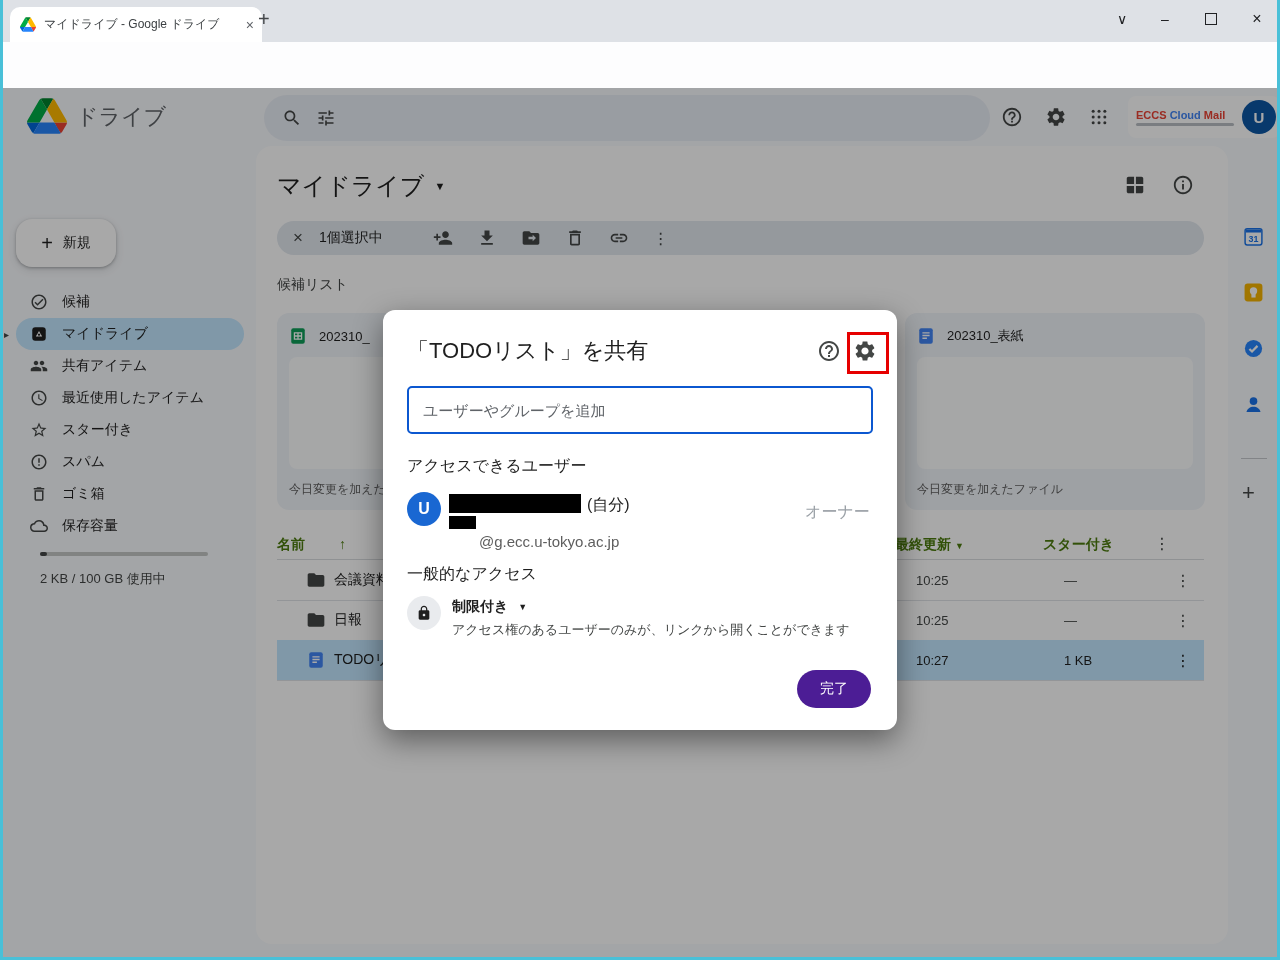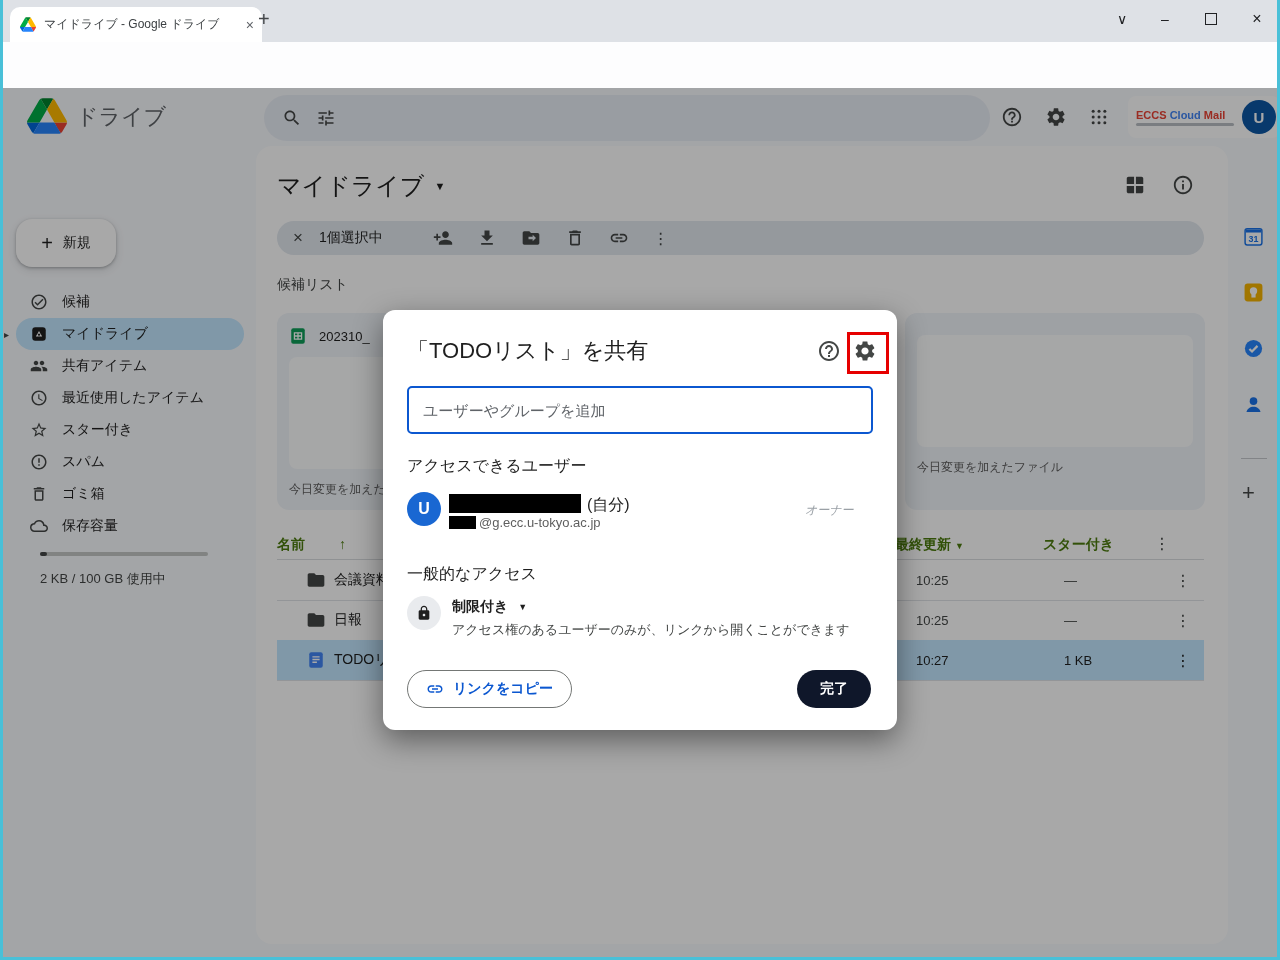--- a/index.html
+++ b/index.html
@@ -85,27 +85,27 @@
   #dtitle{left:24px;top:26px;font-size:22px;color:#1f1f1f;}
   .dlgic{top:29px;color:#444746;}
   #redbox{left:464px;top:22px;width:36px;height:36px;border:3px solid #e60000;z-index:25;pointer-events:none;}
   #dinput{left:24px;top:76px;width:466px;height:48px;border:2px solid #0b57d0;border-radius:5px;
           box-sizing:border-box;padding:12px 14px;font-size:15px;outline:0;
           font-family:"Liberation Sans","DejaVu Sans",sans-serif;color:#1f1f1f;}
   #dinput::placeholder{color:#5f6368;opacity:1;}
   .dhead{font-size:16px;color:#1f1f1f;}
   #redact1{left:66px;top:184px;width:132px;height:19px;background:#000;}
   #redact2{left:66px;top:206px;width:27px;height:13px;background:#000;}
-  #ownerrole{left:422px;top:192px;font-size:12px;color:#9aa0a6;font-style:italic;}
+  #ownerrole{left:422px;top:192px;font-size:16px;color:#9aa0a6;}
   #lockcirc{left:24px;top:286px;width:34px;height:34px;border-radius:50%;background:#e9ebee;
             display:flex;align-items:center;justify-content:center;color:#1f1f1f;}
   #copybtn{left:24px;top:360px;height:38px;border:1px solid #747775;border-radius:19px;
            display:flex;align-items:center;gap:9px;padding:0 18px;color:#0b57d0;font-size:14px;font-weight:bold;background:#fff;}
-  #donebtn{left:414px;top:360px;width:74px;height:38px;background:#0f172a;border-radius:19px;border:0;
-           color:#fff;font-size:14px;font-weight:bold;display:flex;align-items:center;justify-content:center;}
+  #donebtn{left:414px;top:360px;width:74px;height:38px;background:#4c1d95;border-radius:19px;border:0;
+           color:#fff;font-size:14px;font-weight:normal;display:flex;align-items:center;justify-content:center;}
 
   .frame{background:#49c0d8;z-index:100;}
 </style>
 </head>
 <body>
 
 <svg width="0" height="0" style="position:absolute">
   <defs>
     <symbol id="sym-drive" viewBox="0 0 87.3 78">
       <path fill="#0066da" d="M6.6 66.85l3.85 6.65c.8 1.4 1.95 2.5 3.3 3.3l13.75-23.8H0c0 1.55.4 3.1 1.2 4.5z"></path>
@@ -437,20 +437,26 @@
       <div class="head">
         <svg class="ic" width="18" height="18">
             <use href="#sym-sheet"></use>
           </svg>
         <span>202310_</span>
       </div>
       <div class="prev"></div>
       <div class="foot">今日変更を加えたファイル</div>
     </div>
     <div class="abs card" style="left:649px">
+      <div class="head">
+        <svg class="ic" width="18" height="18">
+            <use href="#sym-doc"></use>
+          </svg>
+        <span>202310_表紙</span>
+      </div>
       <div class="prev"></div>
       <div class="foot">今日変更を加えたファイル</div>
     </div>
 
     <div class="abs th" style="left:21px;top:390px"><span>名前</span> <span style="font-weight:normal;margin-left:30px">↑</span></div>
     <div class="abs th" style="left:639px;top:390px"><span>最終更新</span> <span style="font-size:9px">▼</span></div>
     <div class="abs th" style="left:787px;top:390px"><span>スター付き</span></div>
     <div class="abs" style="left:898px;top:388px;font-size:16px;color:#444746">⋮</div>
     <div class="abs" style="left:21px;top:413px;width:927px;height:1px;background:#dadce0"></div>
 
@@ -527,39 +533,33 @@
   <div class="abs" id="redbox"></div>
 
   <input class="abs" id="dinput" placeholder="ユーザーやグループを追加" style="">
 
   <div class="abs dhead" style="left:24px;top:146px">アクセスできるユーザー</div>
 
   <div class="abs avatar" style="left:24px;top:182px;width:34px;height:34px;font-size:16px;background:#1967d2">U</div>
   <div class="abs" id="redact1"></div>
   <span class="abs" style="left:204px;top:185px;font-size:16px;color:#1f1f1f">(自分)</span>
   <div class="abs" id="redact2"></div>
-  <span class="abs" style="left:96px;top:205px;font-size:13px;color:#5e5e5e">@g.ecc.u-tokyo.ac.jp</span>
+  <span class="abs" style="left:96px;top:223px;font-size:15px;color:#5e5e5e">@g.ecc.u-tokyo.ac.jp</span>
   <span class="abs" id="ownerrole">オーナー</span>
 
   <div class="abs dhead" style="left:24px;top:254px">一般的なアクセス</div>
   <div class="abs" id="lockcirc">
       <svg width="16" height="16">
         <use href="#sym-lock"></use>
       </svg>
     </div>
   <div class="abs flex" style="left:69px;top:288px;gap:10px">
     <span style="font-size:14px;font-weight:bold;color:#1f1f1f">制限付き</span>
     <span style="font-size:9px;color:#1f1f1f">▼</span>
   </div>
   <div class="abs" style="left:69px;top:311px;font-size:13px;color:#444746">アクセス権のあるユーザーのみが、リンクから開くことができます</div>
 
-  <button class="abs" id="copybtn">
-    <svg class="ic" width="18" height="18" style="color:#0b57d0">
-        <use href="#sym-link"></use>
-      </svg>
-    <span>リンクをコピー</span>
-  </button>
   <button class="abs" id="donebtn">完了</button>
 </div>
 
 <div class="abs frame" style="left:0;top:0;width:3px;height:960px"></div>
 <div class="abs frame" style="left:1277px;top:0;width:3px;height:960px"></div>
 <div class="abs frame" style="left:0;top:957px;width:1280px;height:3px"></div>
 
 </body></html>

